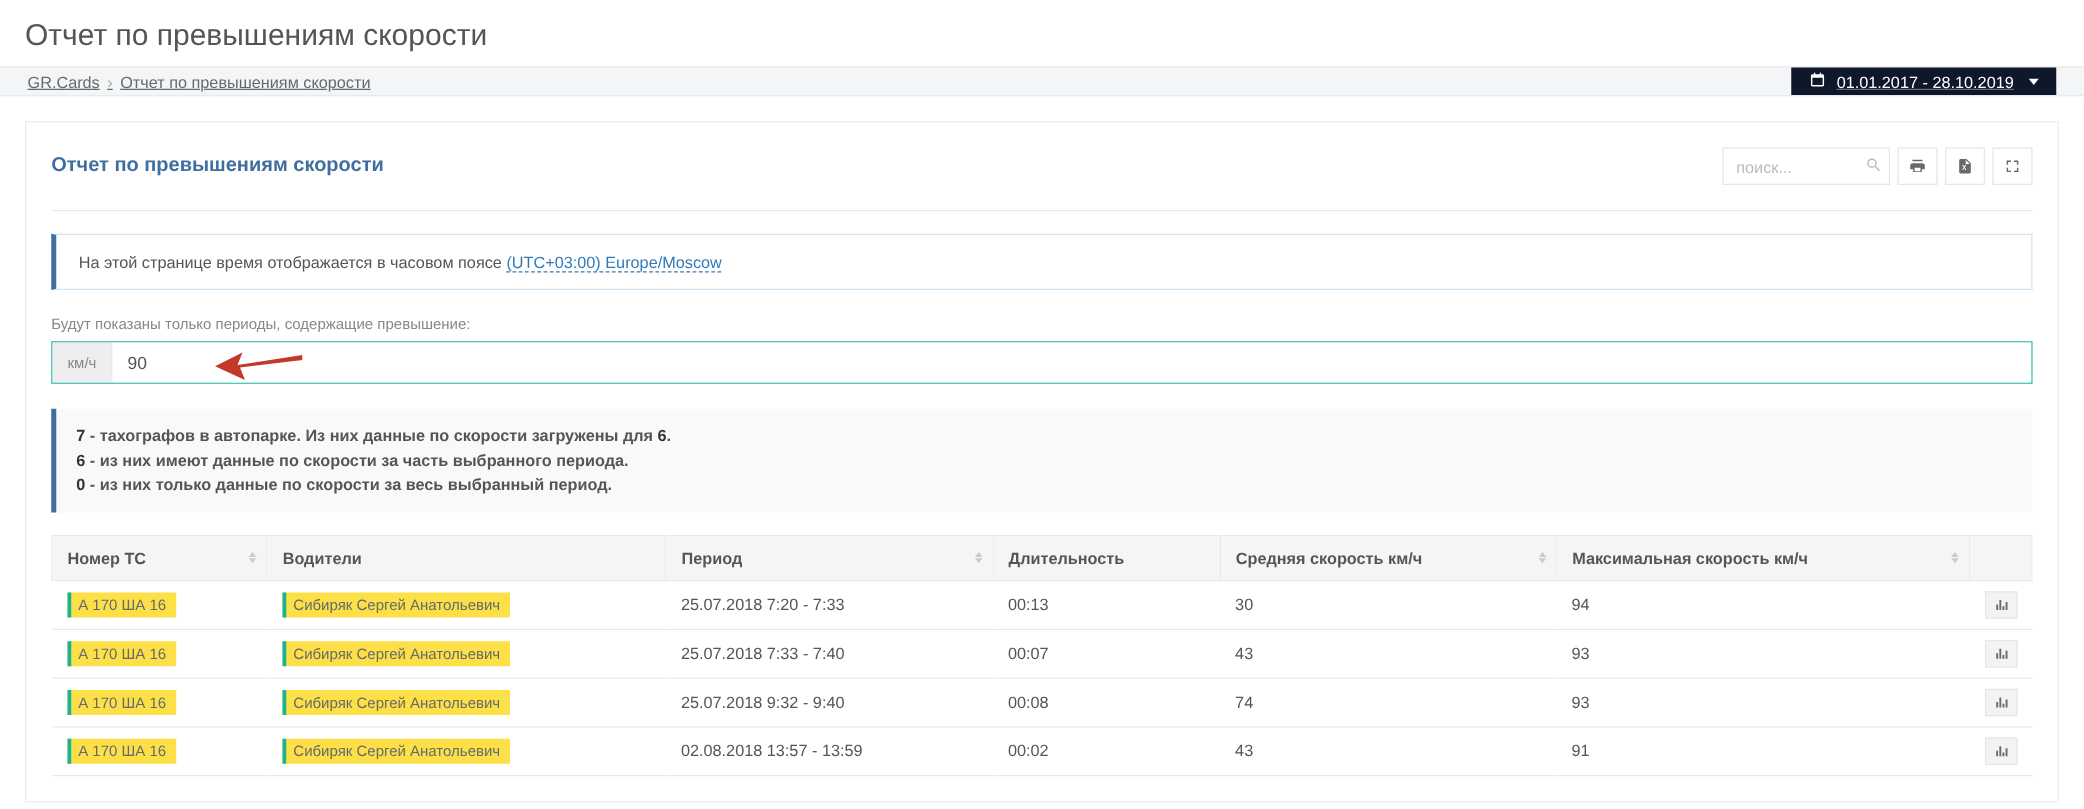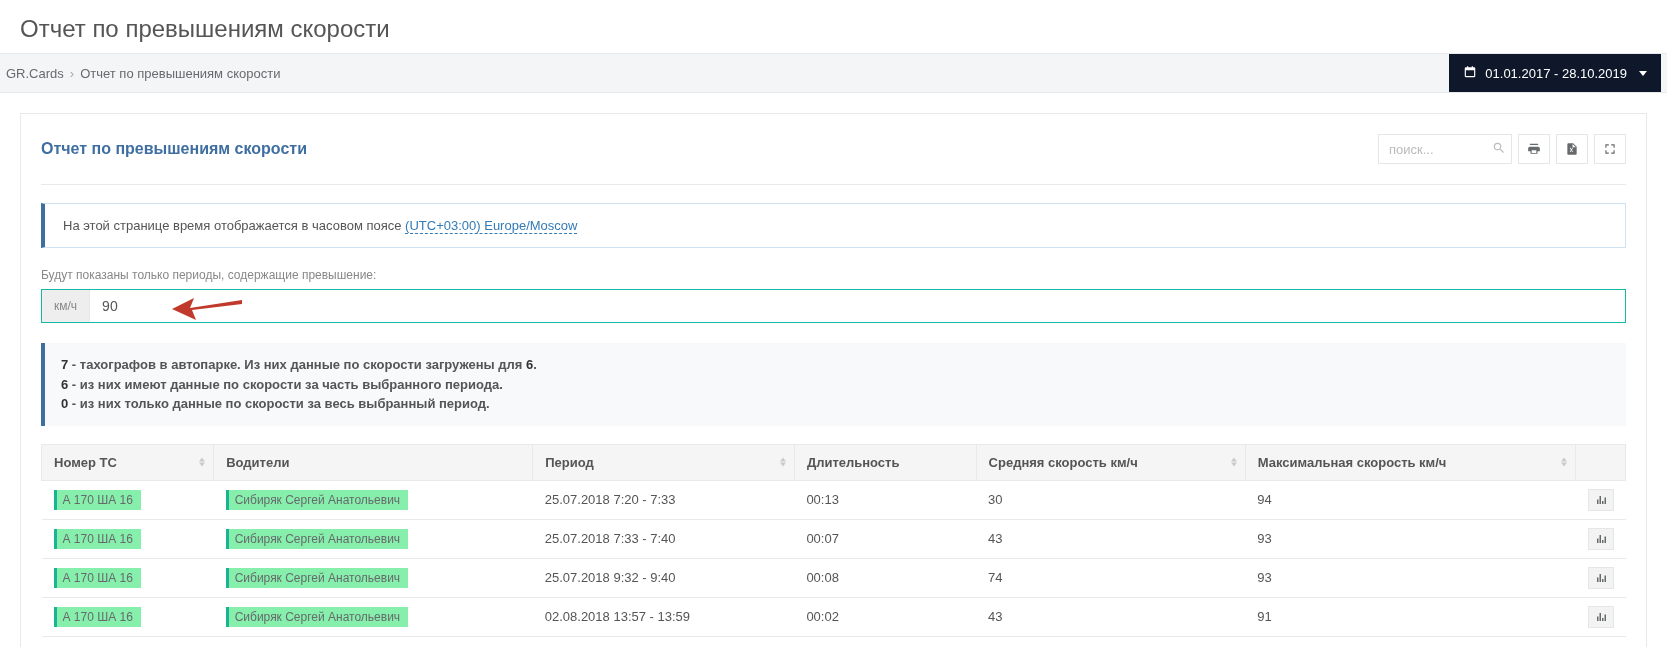--- a/index.html
+++ b/index.html
@@ -19,22 +19,23 @@
       color: #555;
     }
     .breadcrumb-bar {
       display: flex;
       justify-content: space-between;
       align-items: center;
       background: #f4f5f7;
       border: 1px solid #e7eaec;
       border-left: none;
       border-right: none;
-      padding: 0 6px;
-      height: 40px;
+      padding: 0 22px;
+      height: 24px;
+      text-decoration: underline;
     }
     .breadcrumb {
       display: flex;
       align-items: center;
       gap: 6px;
       font-size: 13px;
       color: #676a6c;
     }
     .breadcrumb a { color: #676a6c; text-decoration: none; }
     .bc-sep { color: #aaa; }
@@ -208,21 +209,21 @@
     .sort-icon .up { border-bottom: 4px solid #676a6c; }
     .sort-icon .dn { border-top: 4px solid #676a6c; }
     table.data td {
       border-bottom: 1px solid #e7eaec;
       padding: 8px 12px;
       color: #555;
       vertical-align: middle;
     }
     .tag {
       display: inline-block;
-      background: #86efac;
+      background: #fde047;
       border-left: 3px solid #1ab394;
       padding: 3px 8px 3px 6px;
       font-size: 12px;
       color: #676a6c;
     }
     .row-action {
       background: #f3f3f4;
       border: 1px solid #e5e6e7;
       width: 26px; height: 22px;
       display: inline-flex; align-items: center; justify-content: center;

